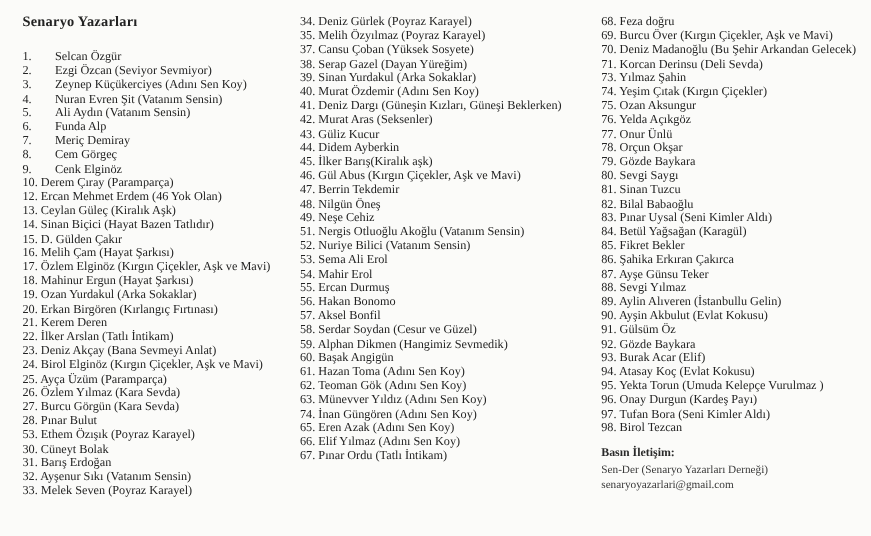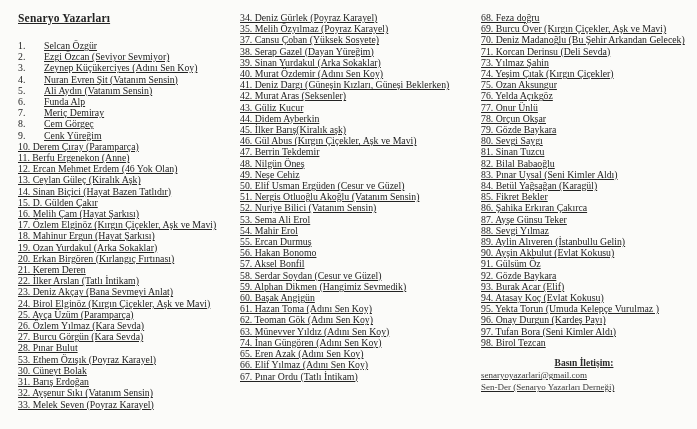--- a/index.html
+++ b/index.html
@@ -11,21 +11,20 @@
     height: 429px;
     position: relative;
     background: #fbfbf9;
     color: #232323;
     font-family: "Liberation Serif", "DejaVu Serif", serif;
     overflow: hidden;
   }
   .col {
     position: absolute;
     top: 12px;
-    text-decoration: underline;
   }
   #col1 { left: 18px;  width: 226px; }
   #col2 { left: 240px; width: 212px; }
   #col3 { left: 481px; width: 206px; }
   .doc-title {
     font-size: 11.5px;
     font-weight: bold;
     margin: 0 0 16px 0;
     letter-spacing: 0.2px;
   }
@@ -39,21 +38,20 @@
     width: 26px;
   }
   .footer {
     margin-top: 9px;
   }
   .footer-heading {
     font-size: 9.5px;
     font-weight: bold;
     line-height: 12px;
     color: #2a2a2a;
-    text-align: center;
   }
   .footer-line {
     font-size: 9px;
     line-height: 12px;
     color: #3a3a3a;
   }
 </style>
 </head>
 <body>
 
@@ -61,23 +59,22 @@
   <h1 class="doc-title">Senaryo Yazarları</h1>
   <div class="items">
       <div class="item"><span class="num-tab">1.</span><span>Selcan Özgür</span></div>
       <div class="item"><span class="num-tab">2.</span><span>Ezgi Özcan (Seviyor Sevmiyor)</span></div>
       <div class="item"><span class="num-tab">3.</span><span>Zeynep Küçükerciyes (Adını Sen Koy)</span></div>
       <div class="item"><span class="num-tab">4.</span><span>Nuran Evren Şit (Vatanım Sensin)</span></div>
       <div class="item"><span class="num-tab">5.</span><span>Ali Aydın (Vatanım Sensin)</span></div>
       <div class="item"><span class="num-tab">6.</span><span>Funda Alp</span></div>
       <div class="item"><span class="num-tab">7.</span><span>Meriç Demiray</span></div>
       <div class="item"><span class="num-tab">8.</span><span>Cem Görgeç</span></div>
-      <div class="item"><span class="num-tab">9.</span><span>Cenk Yüreğim</span></div>
+      <div class="item"><span class="num-tab">9.</span><span>Cenk Elginöz</span></div>
       <div class="item">10. Derem Çıray (Paramparça)</div>
-      <div class="item">11. Berfu Ergenekon (Anne)</div>
       <div class="item">12. Ercan Mehmet Erdem (46 Yok Olan)</div>
       <div class="item">13. Ceylan Güleç (Kiralık Aşk)</div>
       <div class="item">14. Sinan Biçici (Hayat Bazen Tatlıdır)</div>
       <div class="item">15. D. Gülden Çakır</div>
       <div class="item">16. Melih Çam (Hayat Şarkısı)</div>
       <div class="item">17. Özlem Elginöz (Kırgın Çiçekler, Aşk ve Mavi)</div>
       <div class="item">18. Mahinur Ergun (Hayat Şarkısı)</div>
       <div class="item">19. Ozan Yurdakul (Arka Sokaklar)</div>
       <div class="item">20. Erkan Birgören (Kırlangıç Fırtınası)</div>
       <div class="item">21. Kerem Deren</div>
@@ -106,21 +103,20 @@
       <div class="item">40. Murat Özdemir (Adını Sen Koy)</div>
       <div class="item">41. Deniz Dargı (Güneşin Kızları, Güneşi Beklerken)</div>
       <div class="item">42. Murat Aras (Seksenler)</div>
       <div class="item">43. Güliz Kucur</div>
       <div class="item">44. Didem Ayberkin</div>
       <div class="item">45. İlker Barış(Kiralık aşk)</div>
       <div class="item">46. Gül Abus (Kırgın Çiçekler, Aşk ve Mavi)</div>
       <div class="item">47. Berrin Tekdemir</div>
       <div class="item">48. Nilgün Öneş</div>
       <div class="item">49. Neşe Cehiz</div>
-      <div class="item">50. Elif Usman Ergüden (Cesur ve Güzel)</div>
       <div class="item">51. Nergis Otluoğlu Akoğlu (Vatanım Sensin)</div>
       <div class="item">52. Nuriye Bilici (Vatanım Sensin)</div>
       <div class="item">53. Sema Ali Erol</div>
       <div class="item">54. Mahir Erol</div>
       <div class="item">55. Ercan Durmuş</div>
       <div class="item">56. Hakan Bonomo</div>
       <div class="item">57. Aksel Bonfil</div>
       <div class="item">58. Serdar Soydan (Cesur ve Güzel)</div>
       <div class="item">59. Alphan Dikmen (Hangimiz Sevmedik)</div>
       <div class="item">60. Başak Angigün</div>
@@ -162,16 +158,16 @@
       <div class="item">92. Gözde Baykara</div>
       <div class="item">93. Burak Acar (Elif)</div>
       <div class="item">94. Atasay Koç (Evlat Kokusu)</div>
       <div class="item">95. Yekta Torun (Umuda Kelepçe Vurulmaz )</div>
       <div class="item">96. Onay Durgun (Kardeş Payı)</div>
       <div class="item">97. Tufan Bora (Seni Kimler Aldı)</div>
       <div class="item">98. Birol Tezcan</div>
     </div>
   <div class="footer">
     <div class="footer-heading">Basın İletişim:</div>
+    <div class="footer-line">Sen-Der (Senaryo Yazarları Derneği)</div>
     <div class="footer-line">senaryoyazarlari@gmail.com</div>
-    <div class="footer-line">Sen-Der (Senaryo Yazarları Derneği)</div>
   </div>
 </div>
 
 </body></html>

